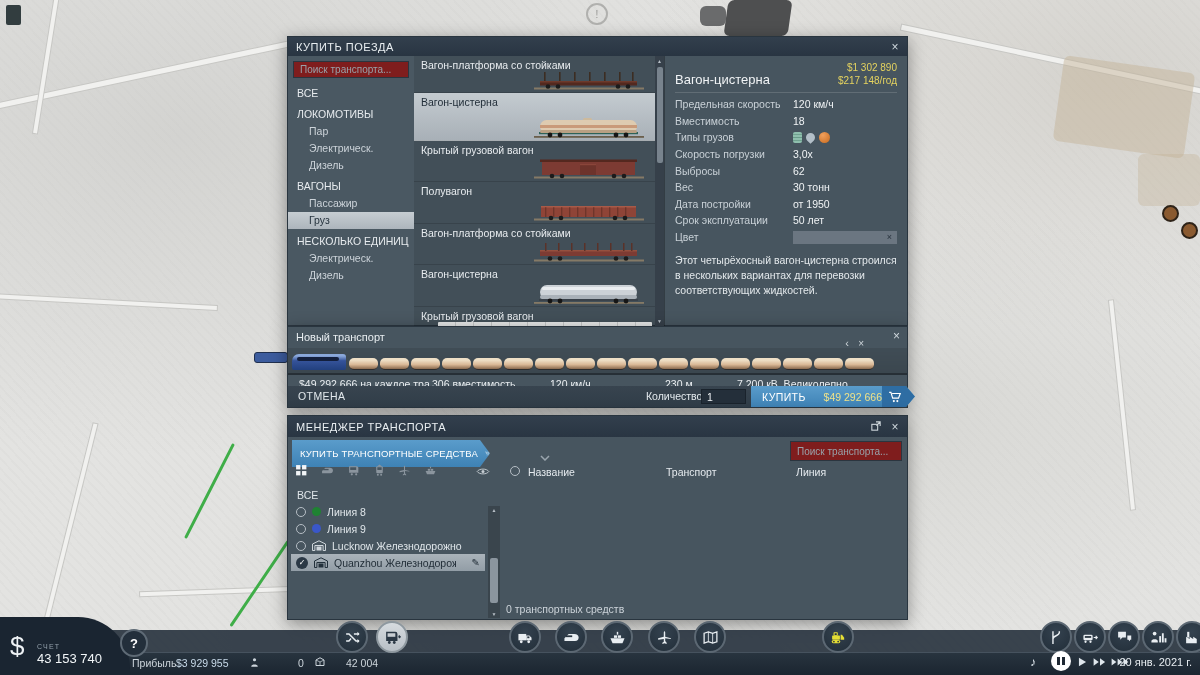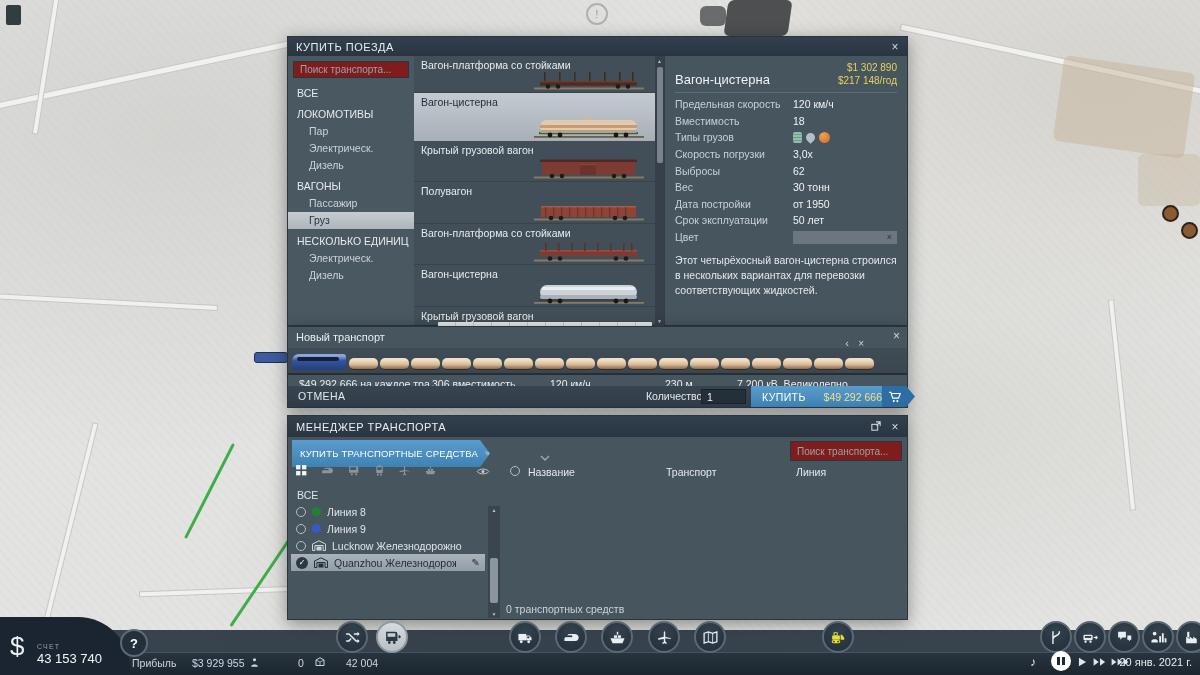--- a/index.html
+++ b/index.html
@@ -593,21 +593,21 @@
     </svg>
   </div>
 <div class="cbtn" style="left:1176px">
     <svg viewBox="0 0 24 24" fill="#e9eef2">
       <path d="M3 20v-9l5 3v-3l5 3v-3l5 3v6z"></path>
       <rect x="4.5" y="4" width="3" height="8"></rect>
     </svg>
   </div>
 
 <span class="bartxt" style="left:132px">Прибыль</span>
-<span class="bartxt" style="left:192px;color:#c7d9e8">$3 929 955</span>
+<span class="bartxt" style="left:176px;color:#c7d9e8">$3 929 955</span>
 <svg style="position:absolute;left:249px;top:657px;z-index:26" width="11" height="11" viewBox="0 0 24 24" fill="#cdd5db">
     <circle cx="12" cy="6" r="3.5"></circle>
     <path d="M5 20c0-5 14-5 14 0v1H5z"></path>
   </svg>
 <span class="bartxt" style="left:298px">0</span>
 <svg style="position:absolute;left:314px;top:656px;z-index:26" width="12" height="12" viewBox="0 0 24 24">
     <path d="M4 8l8-4.5L20 8v11H4z" fill="none" stroke="#cdd5db" stroke-width="2"></path>
     <path d="M4 8l8 4 8-4M12 12v7" stroke="#cdd5db" stroke-width="1.5" fill="none"></path>
   </svg>
 <span class="bartxt" style="left:346px">42 004</span>

